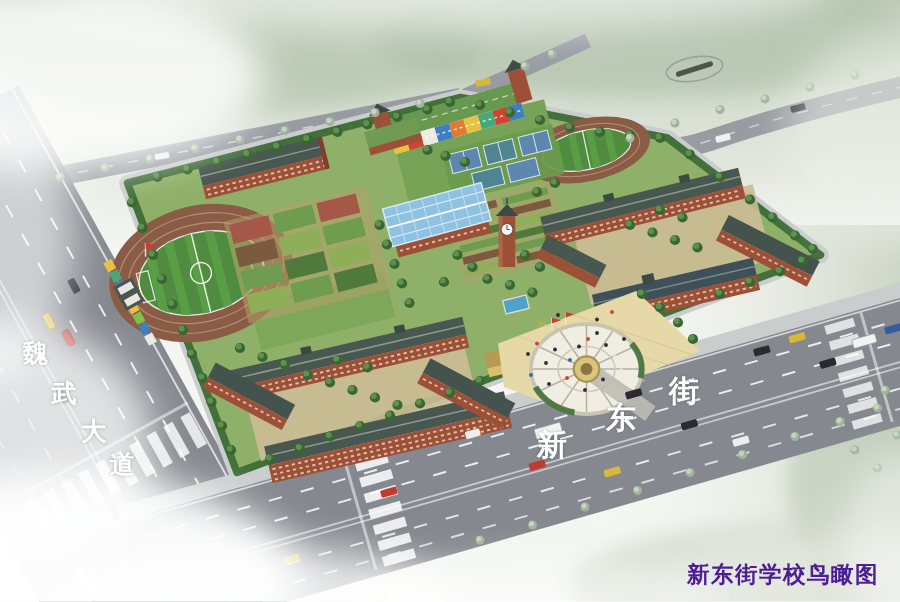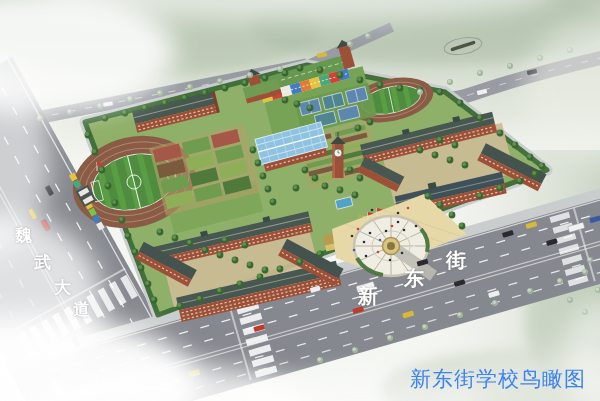--- a/index.html
+++ b/index.html
@@ -3,22 +3,22 @@
 <meta charset="utf-8">
 <style>
   html,body{margin:0;padding:0;background:#fff;}
   #stage{position:relative;width:600px;height:401px;overflow:hidden;background:#ffffff;
          font-family:"Liberation Sans","DejaVu Sans",sans-serif;}
   #scene{position:absolute;left:0;top:0;}
   .street-char{position:absolute;color:#ffffff;font-weight:700;
                text-shadow:0 0 2px rgba(40,40,40,.35);user-select:none;}
   .weiwu{font-size:17px;}
   .xindong{font-size:20px;}
-  #caption{position:absolute;right:14px;bottom:8px;font-size:21px;font-weight:400;
-           color:#3b82f6;letter-spacing:1px;}
+  #caption{position:absolute;right:14px;bottom:8px;font-size:15px;font-weight:700;
+           color:#4c1d95;letter-spacing:1px;}
 </style>
 </head>
 <body>
 
 <div id="stage">
 <svg id="scene" width="600" height="401" viewBox="0 0 600 401">
 <defs>
   <filter id="f2" x="-60%" y="-60%" width="220%" height="220%">
           <feGaussianBlur stdDeviation="6"></feGaussianBlur>
         </filter>

